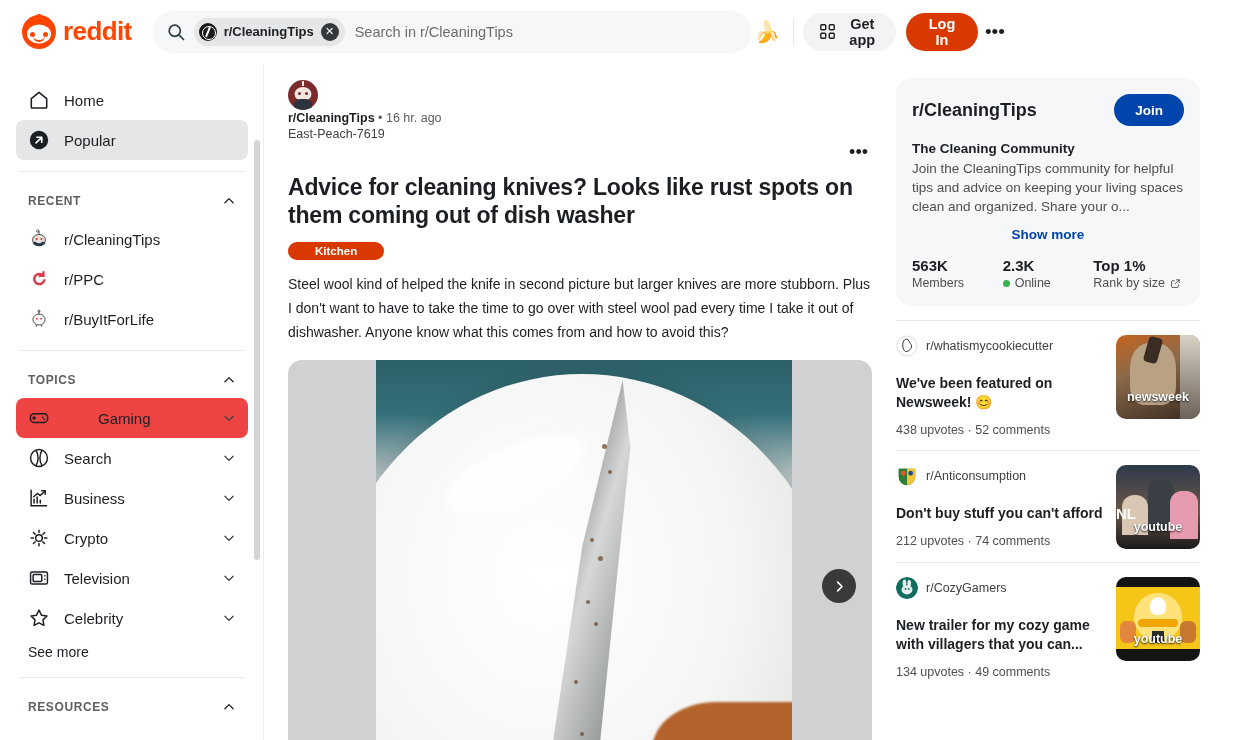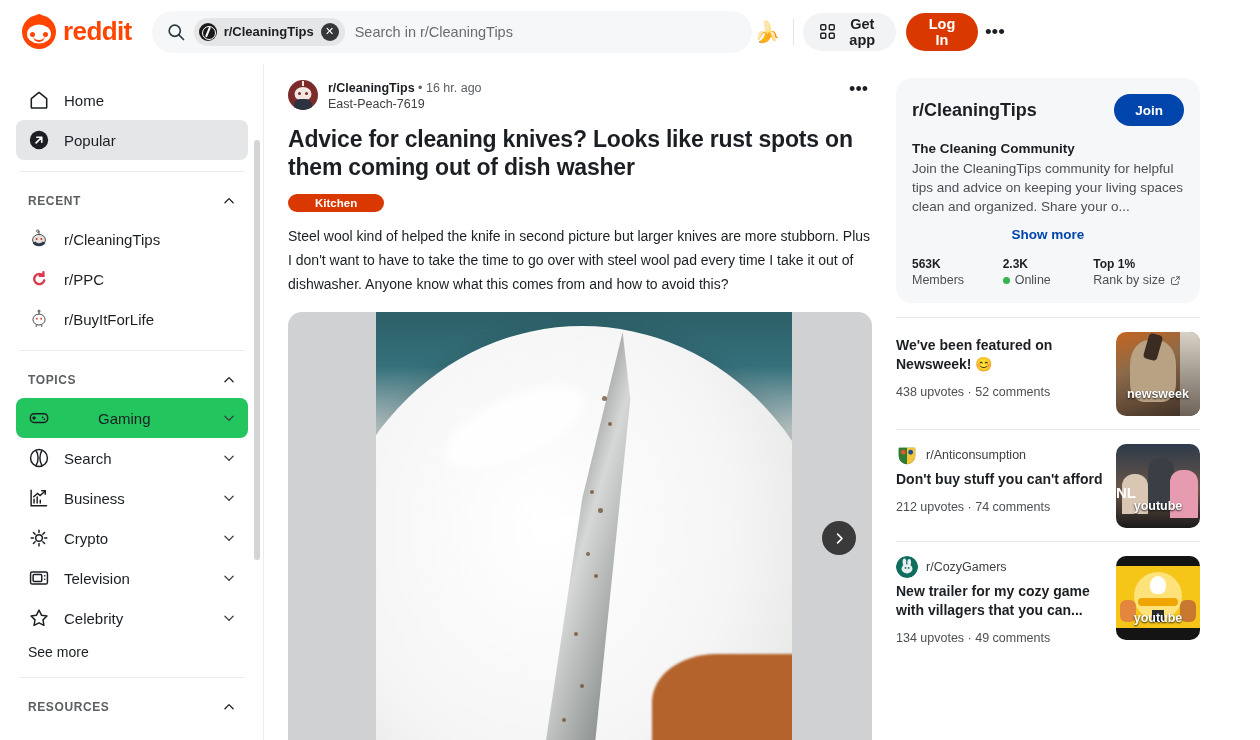--- a/index.html
+++ b/index.html
@@ -76,21 +76,21 @@
     position:absolute; top:64px; left:0; width:264px; height:676px;
     background:#fff; padding: 8px 0 0 0; overflow:hidden;
     border-right:1px solid #ececed;
   }
   .sb-scroll{ width:264px; height:676px; padding: 8px 16px 20px 16px; }
   .sb-item{
     display:flex;align-items:center; gap:14px; height:40px; border-radius:8px;
     padding: 0 12px; cursor:pointer; color:#1b1f23; font-size:15px;
   }
   .sb-item.active{ background:#e4e6e7; }
-  .sb-item.hover{ background:#22c55e;gap:48px; }
+  .sb-item.hover{ background:#ef4444;gap:48px; }
   .sb-item .ic{ width:22px;height:22px;display:flex;align-items:center;justify-content:center;flex:none;}
   .sb-item .lbl{ flex:1; white-space:nowrap; overflow:hidden; }
   .sb-item .chev{ width:14px;height:14px;flex:none;color:#3d4144;}
   .sep{ height:1px; background:#ececed; margin: 11px 4px; }
   .sb-section{
     display:flex;align-items:center; height:36px; padding: 0 12px; cursor:pointer;
   }
   .sb-section .st{ flex:1; font-size:12px; font-weight:600; letter-spacing:.6px; color:#5c6063; }
   .sb-section .chev{ width:14px;height:14px;color:#1b1f23;}
   .ravatar{ width:22px;height:22px;border-radius:50%; flex:none; overflow:hidden; position:relative;}
@@ -103,21 +103,21 @@
   .sb-thumb{
     position:absolute; top:76px; right:3px; width:6px; height:420px;
     background:#d2d4d6; border-radius:3px; cursor:pointer;
   }
 
   
   .main{
     position:absolute; top:64px; left:264px; width:632px; height:676px;
     overflow:hidden; padding: 16px 24px 0 24px; background:#fff;
   }
-  .post-head{ display:flex; align-items:flex-start; gap:10px; }
+  .post-head{ display:flex; align-items:flex-start; gap:0;flex-direction:column; }
   .post-avatar{ width:30px;height:30px;border-radius:50%; background:#7c2b2b; flex:none; position:relative; overflow:hidden;}
   .pa-face{ position:absolute;left:50%;top:46%;transform:translate(-50%,-50%); width:17px;height:14px;border-radius:50%;background:#f2e6e0;}
   .pa-eye{ position:absolute; top:41%; width:3px;height:3px;border-radius:50%;background:#7c2b2b;}
   .pa-eye.l{left:10px;} .pa-eye.r{right:10px;}
   .pa-body{ position:absolute;left:50%;bottom:0;transform:translateX(-50%); width:18px;height:11px;background:#2c3340;border-radius:6px 6px 0 0;}
   .pa-ant{ position:absolute;left:14px;top:1px;width:2px;height:5px;background:#f2e6e0;}
   .meta-line1{ font-size:12.5px; color:#1b1f23; line-height:16px;}
   .meta-sub{ font-weight:700; }
   .meta-dot{ color:#5c6063; font-weight:400;}
   .meta-time{ color:#5c6063; }
@@ -182,31 +182,31 @@
   .joinbtn{
     height:32px;padding:0 21px;border-radius:16px;background:#0045ac;color:#fff;
     font-size:13.5px;font-weight:700;border:none;cursor:pointer;
     font-family:"Liberation Sans",sans-serif;
   }
   .card-sub{ margin-top:15px; font-size:13.5px; font-weight:700; color:#1b1f23; }
   .card-desc{ margin-top:3px; font-size:13.5px; line-height:19px; color:#4c5053; }
   .showmore{ margin-top:11px; text-align:center; font-size:13.5px; font-weight:600; color:#0045ac; cursor:pointer;}
   .stats{ display:flex; margin-top:15px; }
   .stat{ width:33.33%; }
-  .stat-v{ font-size:12px; font-weight:700; color:#1b1f23;}
+  .stat-v{ font-size:15px; font-weight:700; color:#1b1f23;}
   .stat-l{ margin-top:2px; font-size:12.5px; color:#4c5053; display:flex; align-items:center; gap:5px;text-align:right;}
   .dot-green{ width:7px;height:7px;border-radius:50%;background:#37b24d; display:inline-block;}
   .ext{ width:11px;height:11px; flex:none;}
 
   .rec{ width:304px; padding: 14px 0 13px 0; border-bottom:1px solid #e6e7e8; display:flex; gap:12px;}
   .rec-main{ flex:1; min-width:0;}
   .rec-sub{ display:flex;align-items:center; gap:8px;}
   .rec-av{ width:22px;height:22px;border-radius:50%; flex:none; position:relative; overflow:hidden;}
   .rec-subname{ font-size:12.5px; color:#3d4144; }
-  .rec-title{ margin-top:4px; font-size:14px; font-weight:600; line-height:19px; color:#1b1f23; }
+  .rec-title{ margin-top:17px; font-size:14px; font-weight:600; line-height:19px; color:#1b1f23; }
   .rec-stats{ margin-top:11px; font-size:12.5px; color:#4c5053;}
   .rec-thumb{ width:84px;height:84px;border-radius:10px; flex:none; position:relative; overflow:hidden; background:#1a1a1b;}
   .rec-thumb .tl{
     position:absolute; left:0; right:0; bottom:0; text-align:center; color:#fff;
     font-size:12.5px; font-weight:700; padding: 2px 0 15px 0; text-shadow:0 1px 2px rgba(0,0,0,.9);
   }
   .rail-divider{ width:304px; height:1px; background:#e6e7e8; margin-top:14px; }
 </style>
 </head>
 <body>
@@ -519,20 +519,29 @@
             </svg>
           </div>
         </div>
       </div>
     </div>
 
     <div class="rail-divider"></div>
 
     <div class="rec">
       <div class="rec-main">
+        <div class="rec-sub">
+          <span class="rec-av">
+            <svg viewBox="0 0 24 24">
+                <circle cx="12" cy="12" r="11" fill="#fff" stroke="#d8d9da"></circle>
+              <path d="M8.4 6.4c1-1.6 3-2.4 4.6-1.4 1.8 1.1 1.2 3 2.6 4.2 1.4 1.2 2 3.6.6 5.6-1.2 1.8-3 3.2-4.6 3.2-2 0-3.6-1.8-4-4-.4-2.6-.4-5.4.8-7.6z" fill="none" stroke="#1b1f23" stroke-width="1"></path>
+              </svg>
+          </span>
+          <span class="rec-subname">r/whatismycookiecutter</span>
+        </div>
         <div class="rec-title">We've been featured on Newsweek! 😊</div>
         <div class="rec-stats">438 upvotes  ·  52 comments</div>
       </div>
       <div class="rec-thumb" style="background:linear-gradient(160deg,#c4651f 0%, #8c6a4a 38%, #3a2c22 100%);">
         <div style="position:absolute;left:14px;top:8px;width:46px;height:62px;border-radius:40% 40% 30% 30%;background:#b9a184;"></div>
         <div style="position:absolute;left:30px;top:2px;width:14px;height:26px;background:#3a2c22;transform:rotate(16deg);border-radius:4px;"></div>
         <div style="position:absolute;right:0;top:0;width:20px;height:84px;background:linear-gradient(180deg,#d9d2c6,#6d6258);"></div>
         <div class="tl">newsweek</div>
       </div>
     </div>

